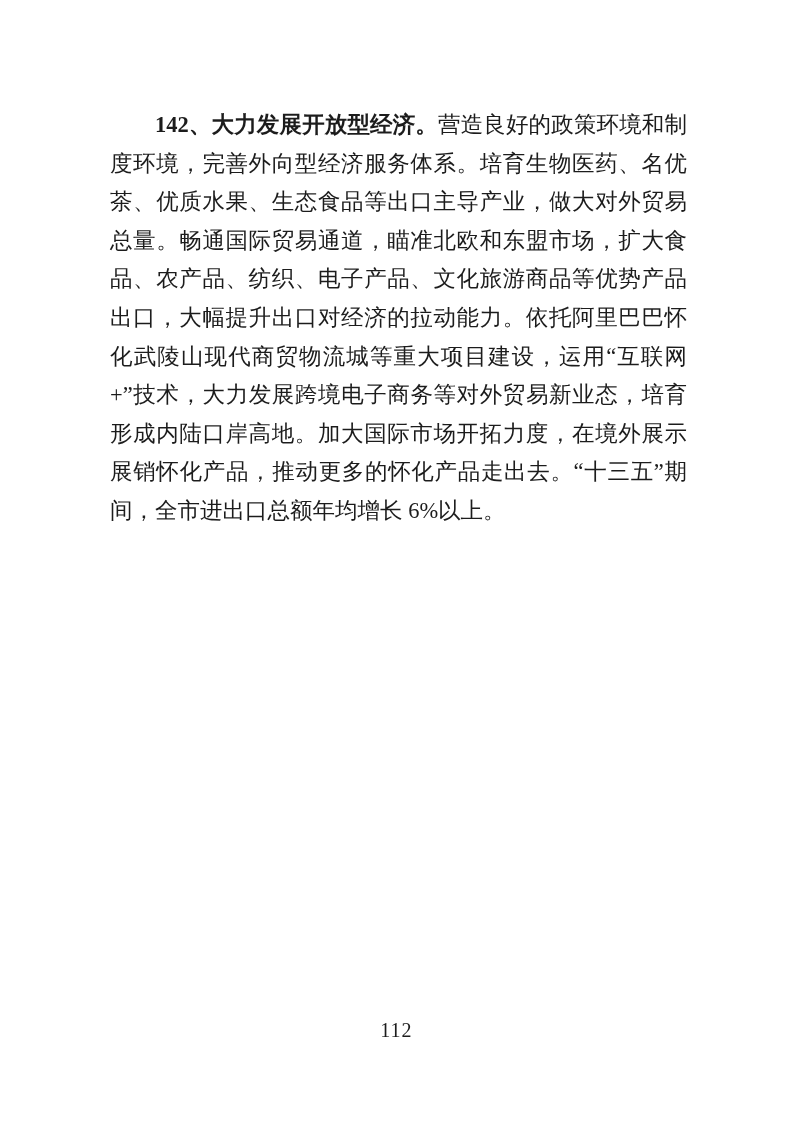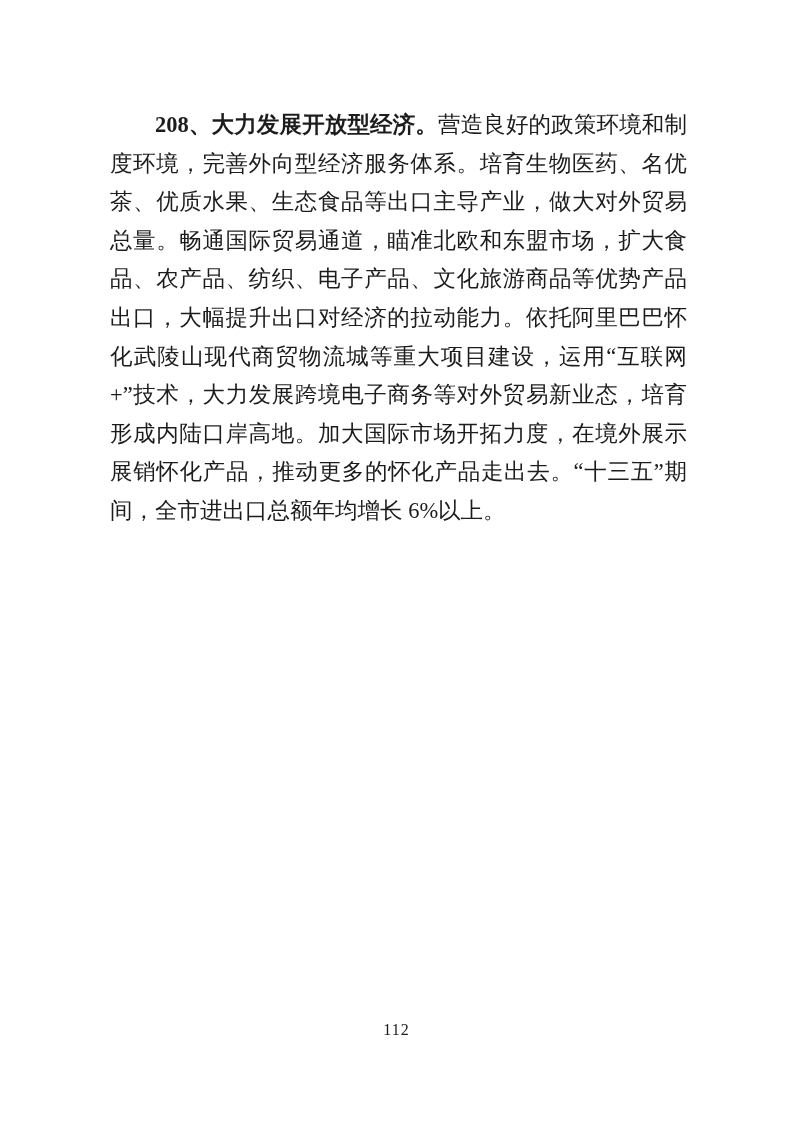--- a/index.html
+++ b/index.html
@@ -35,32 +35,32 @@
   }
   .para-heading {
     font-weight: bold;
   }
   .page-number {
     position: absolute;
     left: 0;
     top: 1018px;
     width: 100%;
     text-align: center;
-    font-size: 16px;
+    font-size: 20px;
     line-height: 24px;
     color: #1c1c1c;
     letter-spacing: 1px;
   }
 </style>
 </head>
 <body>
 
 <div class="page">
   <div class="content">
 
 
-    <p class="para indent"><span class="para-heading">208、大力发展开放型经济。</span><span class="para-body">营造良好的政策环境和制度环境，完善外向型经济服务体系。培育生物医药、名优茶、优质水果、生态食品等出口主导产业，做大对外贸易总量。畅通国际贸易通道，瞄准北欧和东盟市场，扩大食品、农产品、纺织、电子产品、文化旅游商品等优势产品出口，大幅提升出口对经济的拉动能力。依托阿里巴巴怀化武陵山现代商贸物流城等重大项目建设，运用“互联网+”技术，大力发展跨境电子商务等对外贸易新业态，培育形成内陆口岸高地。加大国际市场开拓力度，在境外展示展销怀化产品，推动更多的怀化产品走出去。“十三五”期间，全市进出口总额年均增长 6%以上。</span></p>
+    <p class="para indent"><span class="para-heading">142、大力发展开放型经济。</span><span class="para-body">营造良好的政策环境和制度环境，完善外向型经济服务体系。培育生物医药、名优茶、优质水果、生态食品等出口主导产业，做大对外贸易总量。畅通国际贸易通道，瞄准北欧和东盟市场，扩大食品、农产品、纺织、电子产品、文化旅游商品等优势产品出口，大幅提升出口对经济的拉动能力。依托阿里巴巴怀化武陵山现代商贸物流城等重大项目建设，运用“互联网+”技术，大力发展跨境电子商务等对外贸易新业态，培育形成内陆口岸高地。加大国际市场开拓力度，在境外展示展销怀化产品，推动更多的怀化产品走出去。“十三五”期间，全市进出口总额年均增长 6%以上。</span></p>
 
 
   </div>
 
   <div class="page-number">112</div>
 </div>
 
 </body></html>

